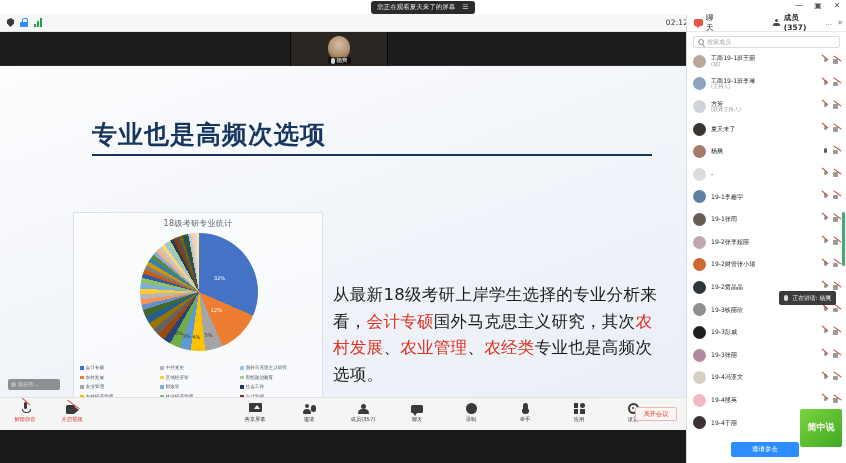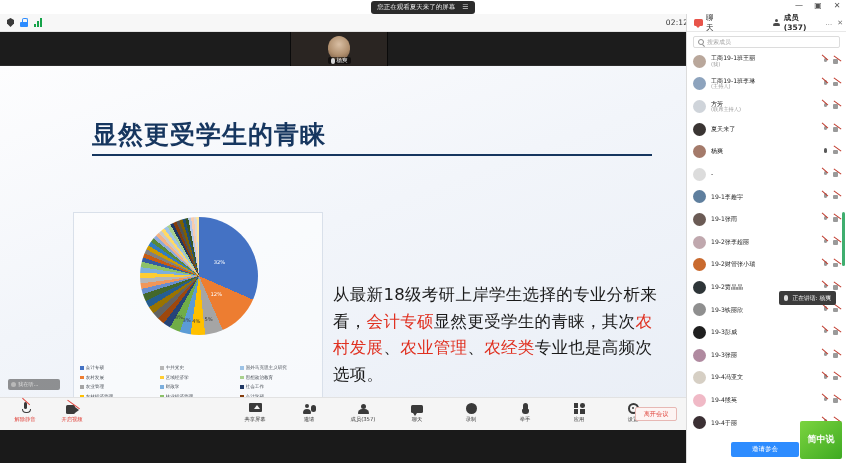--- a/index.html
+++ b/index.html
@@ -228,21 +228,21 @@
     background:#3fae6f; border-radius:2px;
   }
 
   .invite-btn {
     position:absolute; left:44px; bottom:6px; width:68px; height:15px;
     background:#2d8cff; color:#fff; border-radius:2px;
     display:flex; align-items:center; justify-content:center; font-size:6.5px;
   }
 
   .watermark {
-    position:absolute; right:4px; bottom:4px; width:42px; height:38px;
+    position:absolute; right:4px; bottom:16px; width:42px; height:38px;
     background:linear-gradient(140deg,#7bd43f,#3faa22);
     display:flex; align-items:center; justify-content:center;
     color:#fff; font-size:9px; font-weight:bold; line-height:1.05; text-align:center;
     border-radius:2px; letter-spacing:0;
   }
 
   
   .bottom {
     position:absolute; left:0; bottom:0; width:686px; height:33px;
     background:#f5f5f5; border-top:1px solid #e2e2e2;
@@ -360,26 +360,27 @@
           <span>杨爽</span>
         </div>
       </div>
     </div>
     <div class="scroll-up">▲</div>
 
     <div class="slide">
 
       <div class="slide-title-wrap">
         <div class="slide-title">
-          <span>显然更受学生的青睐</span>
+          <span>专业也是高频次选项</span>
         </div>
         <div class="title-rule"></div>
       </div>
 
       <div class="chartcard">
+        <div class="chart-title">18级考研专业统计</div>
         <div class="pie-holder">
           <div class="pie" id="pie" style="background: conic-gradient(rgb(68, 114, 196) 0deg, rgb(68, 114, 196) 113.61deg, rgb(237, 125, 49) 113.61deg, rgb(237, 125, 49) 156.21deg, rgb(165, 165, 165) 156.21deg, rgb(165, 165, 165) 173.96deg, rgb(255, 192, 0) 173.96deg, rgb(255, 192, 0) 188.17deg, rgb(91, 155, 213) 188.17deg, rgb(91, 155, 213) 198.82deg, rgb(112, 173, 71) 198.82deg, rgb(112, 173, 71) 209.47deg, rgb(38, 68, 120) 209.47deg, rgb(38, 68, 120) 216.57deg, rgb(158, 72, 14) 216.57deg, rgb(158, 72, 14) 223.67deg, rgb(99, 99, 99) 223.67deg, rgb(99, 99, 99) 230.77deg, rgb(153, 115, 0) 230.77deg, rgb(153, 115, 0) 237.87deg, rgb(37, 94, 145) 237.87deg, rgb(37, 94, 145) 244.97deg, rgb(67, 104, 43) 244.97deg, rgb(67, 104, 43) 252.07deg, rgb(105, 142, 208) 252.07deg, rgb(105, 142, 208) 257.4deg, rgb(241, 151, 90) 257.4deg, rgb(241, 151, 90) 262.72deg, rgb(183, 183, 183) 262.72deg, rgb(183, 183, 183) 268.05deg, rgb(255, 205, 51) 268.05deg, rgb(255, 205, 51) 273.37deg, rgb(124, 175, 221) 273.37deg, rgb(124, 175, 221) 278.7deg, rgb(140, 193, 104) 278.7deg, rgb(140, 193, 104) 284.02deg, rgb(51, 90, 161) 284.02deg, rgb(51, 90, 161) 288.28deg, rgb(199, 91, 17) 288.28deg, rgb(199, 91, 17) 292.54deg, rgb(127, 127, 127) 292.54deg, rgb(127, 127, 127) 296.8deg, rgb(204, 154, 0) 296.8deg, rgb(204, 154, 0) 301.07deg, rgb(50, 124, 193) 301.07deg, rgb(50, 124, 193) 305.33deg, rgb(90, 138, 57) 305.33deg, rgb(90, 138, 57) 309.59deg, rgb(143, 170, 220) 309.59deg, rgb(143, 170, 220) 313.14deg, rgb(244, 177, 131) 313.14deg, rgb(244, 177, 131) 316.69deg, rgb(201, 201, 201) 316.69deg, rgb(201, 201, 201) 320.24deg, rgb(255, 217, 102) 320.24deg, rgb(255, 217, 102) 323.79deg, rgb(157, 195, 230) 323.79deg, rgb(157, 195, 230) 327.34deg, rgb(169, 209, 142) 327.34deg, rgb(169, 209, 142) 330.89deg, rgb(32, 56, 100) 330.89deg, rgb(32, 56, 100) 334.08deg, rgb(132, 60, 12) 334.08deg, rgb(132, 60, 12) 337.28deg, rgb(82, 82, 82) 337.28deg, rgb(82, 82, 82) 340.47deg, rgb(127, 96, 0) 340.47deg, rgb(127, 96, 0) 343.67deg, rgb(31, 78, 121) 343.67deg, rgb(31, 78, 121) 346.51deg, rgb(55, 86, 35) 346.51deg, rgb(55, 86, 35) 349.35deg, rgb(180, 199, 231) 349.35deg, rgb(180, 199, 231) 352.19deg, rgb(248, 203, 173) 352.19deg, rgb(248, 203, 173) 355.03deg, rgb(217, 217, 217) 355.03deg, rgb(217, 217, 217) 357.51deg, rgb(255, 230, 153) 357.51deg, rgb(255, 230, 153) 360deg);"></div>
           <div id="pie-labels">
               <div class="pie-lbl w" style="left: 139.753px; top: 46.4221px;">32%</div>
               <div class="pie-lbl w" style="left: 136.563px; top: 77.5091px;">12%</div>
               <div class="pie-lbl" style="left: 130.528px; top: 103.291px;">5%</div>
               <div class="pie-lbl" style="left: 118.167px; top: 104.792px;">4%</div>
               <div class="pie-lbl" style="left: 108.548px; top: 103.564px;">3%</div>
               <div class="pie-lbl" style="left: 100.677px; top: 100.882px;">3%</div>
             </div>
@@ -465,21 +466,21 @@
               <span class="lg-sw" style="background: rgb(127, 127, 127);"></span>
               <span class="lg-tx">农业经济管理</span>
             </div>
             <div class="lg-item">
               <span class="lg-sw" style="background: rgb(31, 78, 121);"></span>
               <span class="lg-tx">学科教学（思政）</span>
             </div>
           </div>
       </div>
 
-      <div class="analysis" id="analysis"><span>从最新18级考研上岸学生选择的专业分析来看，</span><span class="hl">会计专硕</span><span>显然更受学生的青睐，其次</span><span class="hl">农村发展</span><span>、</span><span class="hl">农业管理</span><span>、</span><span class="hl">农经类</span><span>专业也是高频次选项。</span></div>
+      <div class="analysis" id="analysis"><span>从最新18级考研上岸学生选择的专业分析来看，</span><span class="hl">会计专硕</span><span>国外马克思主义研究，其次</span><span class="hl">农村发展</span><span>、</span><span class="hl">农业管理</span><span>、</span><span class="hl">农经类</span><span>专业也是高频次选项。</span></div>
     </div>
 
     <div class="bottom">
       <div class="bottom-leftchip">
         <span class="chip-dot"></span>
         <span>我在听...</span>
       </div>
       <div class="bgroup-left">
         <div class="bitem">
           <span class="bicon">

